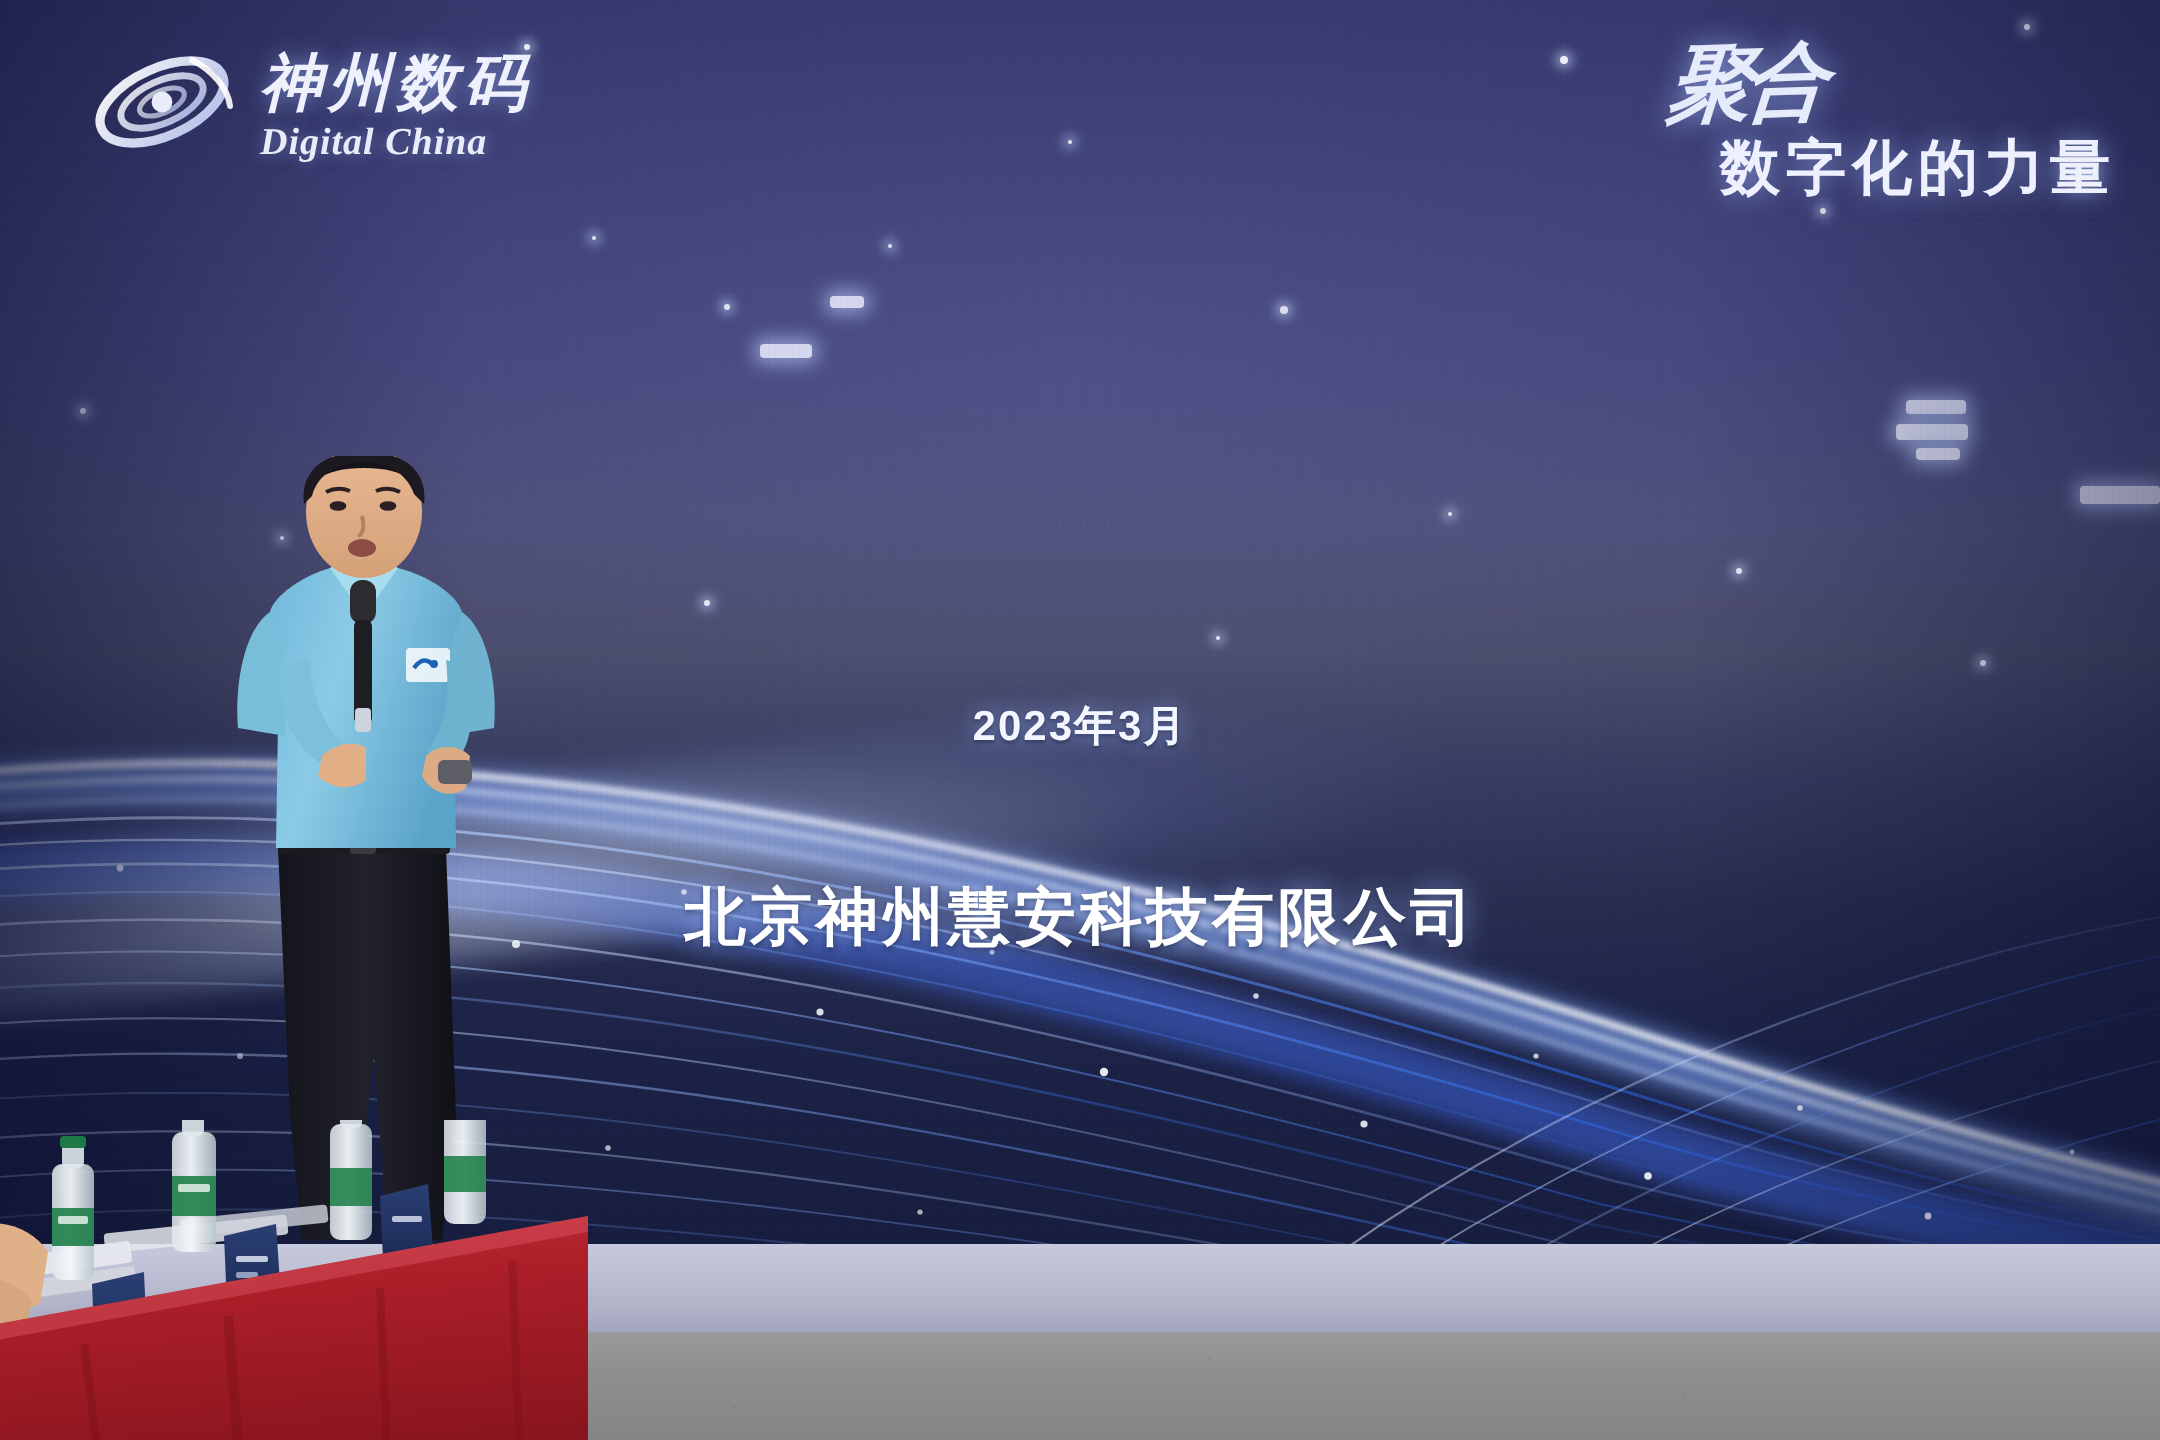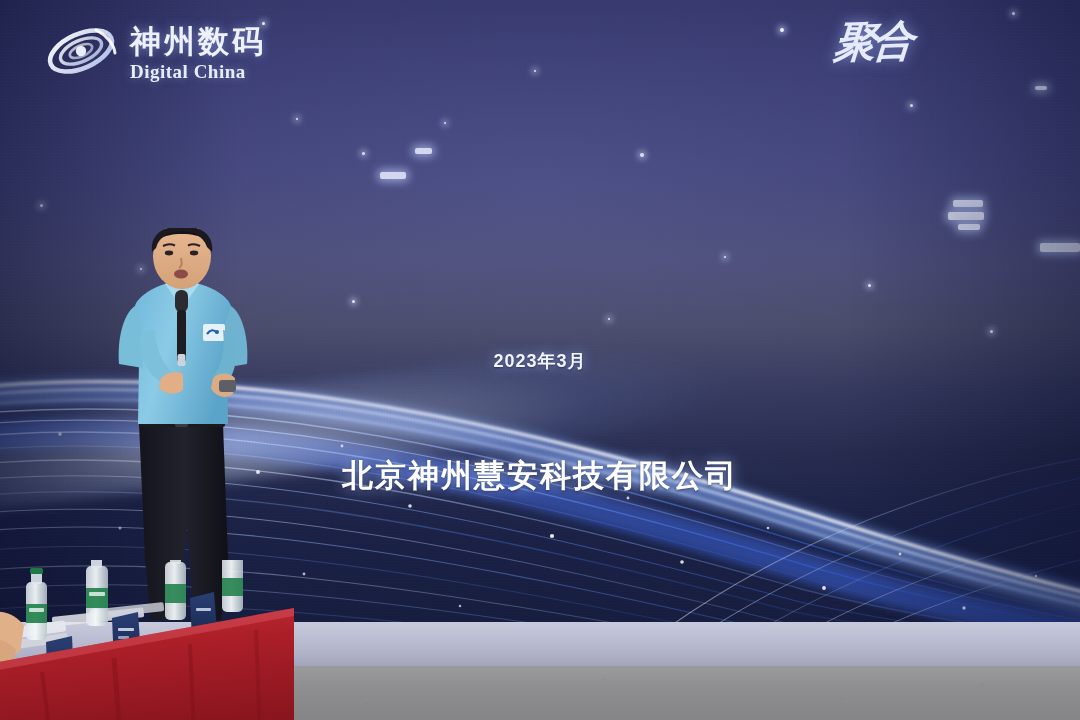--- a/index.html
+++ b/index.html
@@ -105,50 +105,50 @@
       0 0 16px rgba(150,180,255,0.85),
       0 0 36px rgba(100,140,255,0.45),
       0 2px 3px rgba(10,12,40,0.65);
     white-space: nowrap;
   }
   .slide-date {
     position: absolute;
     left: 0; top: 349px;
     width: 1080px;
     text-align: center;
-    font-size: 18px;
+    font-size: 21px;
     font-weight: 700;
     letter-spacing: 1px;
     color: #f4f6ff;
     text-shadow: 0 0 12px rgba(150,180,255,0.7), 0 1px 2px rgba(10,12,40,0.6);
     white-space: nowrap;
   }
   .slide-company {
     position: absolute;
-    left: 0; top: 455px;
+    left: 0; top: 438px;
     width: 1080px;
     text-align: center;
     font-size: 31px;
     font-weight: 700;
     letter-spacing: 2px;
     color: #ffffff;
     text-shadow: 0 0 14px rgba(160,190,255,0.8), 0 1px 3px rgba(10,12,40,0.7);
     white-space: nowrap;
   }
 
   
   .brand-logo {
     position: absolute;
     left: 44px; top: 18px;
     display: flex;
     align-items: center;
     gap: 12px;
   }
   .brand-mark { width: 74px; height: 66px; }
-  .brand-text { line-height: 1; }
+  .brand-text { line-height: 1; font-style: italic; }
   .brand-cn {
     font-size: 31px;
     font-weight: 700;
     letter-spacing: 3px;
     color: #eef1fb;
     text-shadow: 0 0 10px rgba(150,175,240,0.6);
   }
   .brand-en {
     margin-top: 5px;
     font-size: 19px;
@@ -358,20 +358,21 @@
         </svg>
       </span>
       <span class="brand-text">
         <div class="brand-cn">神州数码</div>
         <div class="brand-en">Digital China</div>
       </span>
     </div>
 
     <div class="event-slogan">
       <div class="slogan-brush">聚合</div>
+      <div class="slogan-sub">数字化的力量</div>
     </div>
 
     <div class="slide-date">2023年3月</div>
     <div class="slide-company">北京神州慧安科技有限公司</div>
   </div>
 
   <div class="stage-lip"></div>
   <div class="stage-floor">
     <div class="floor-speckle"></div>
   </div>

